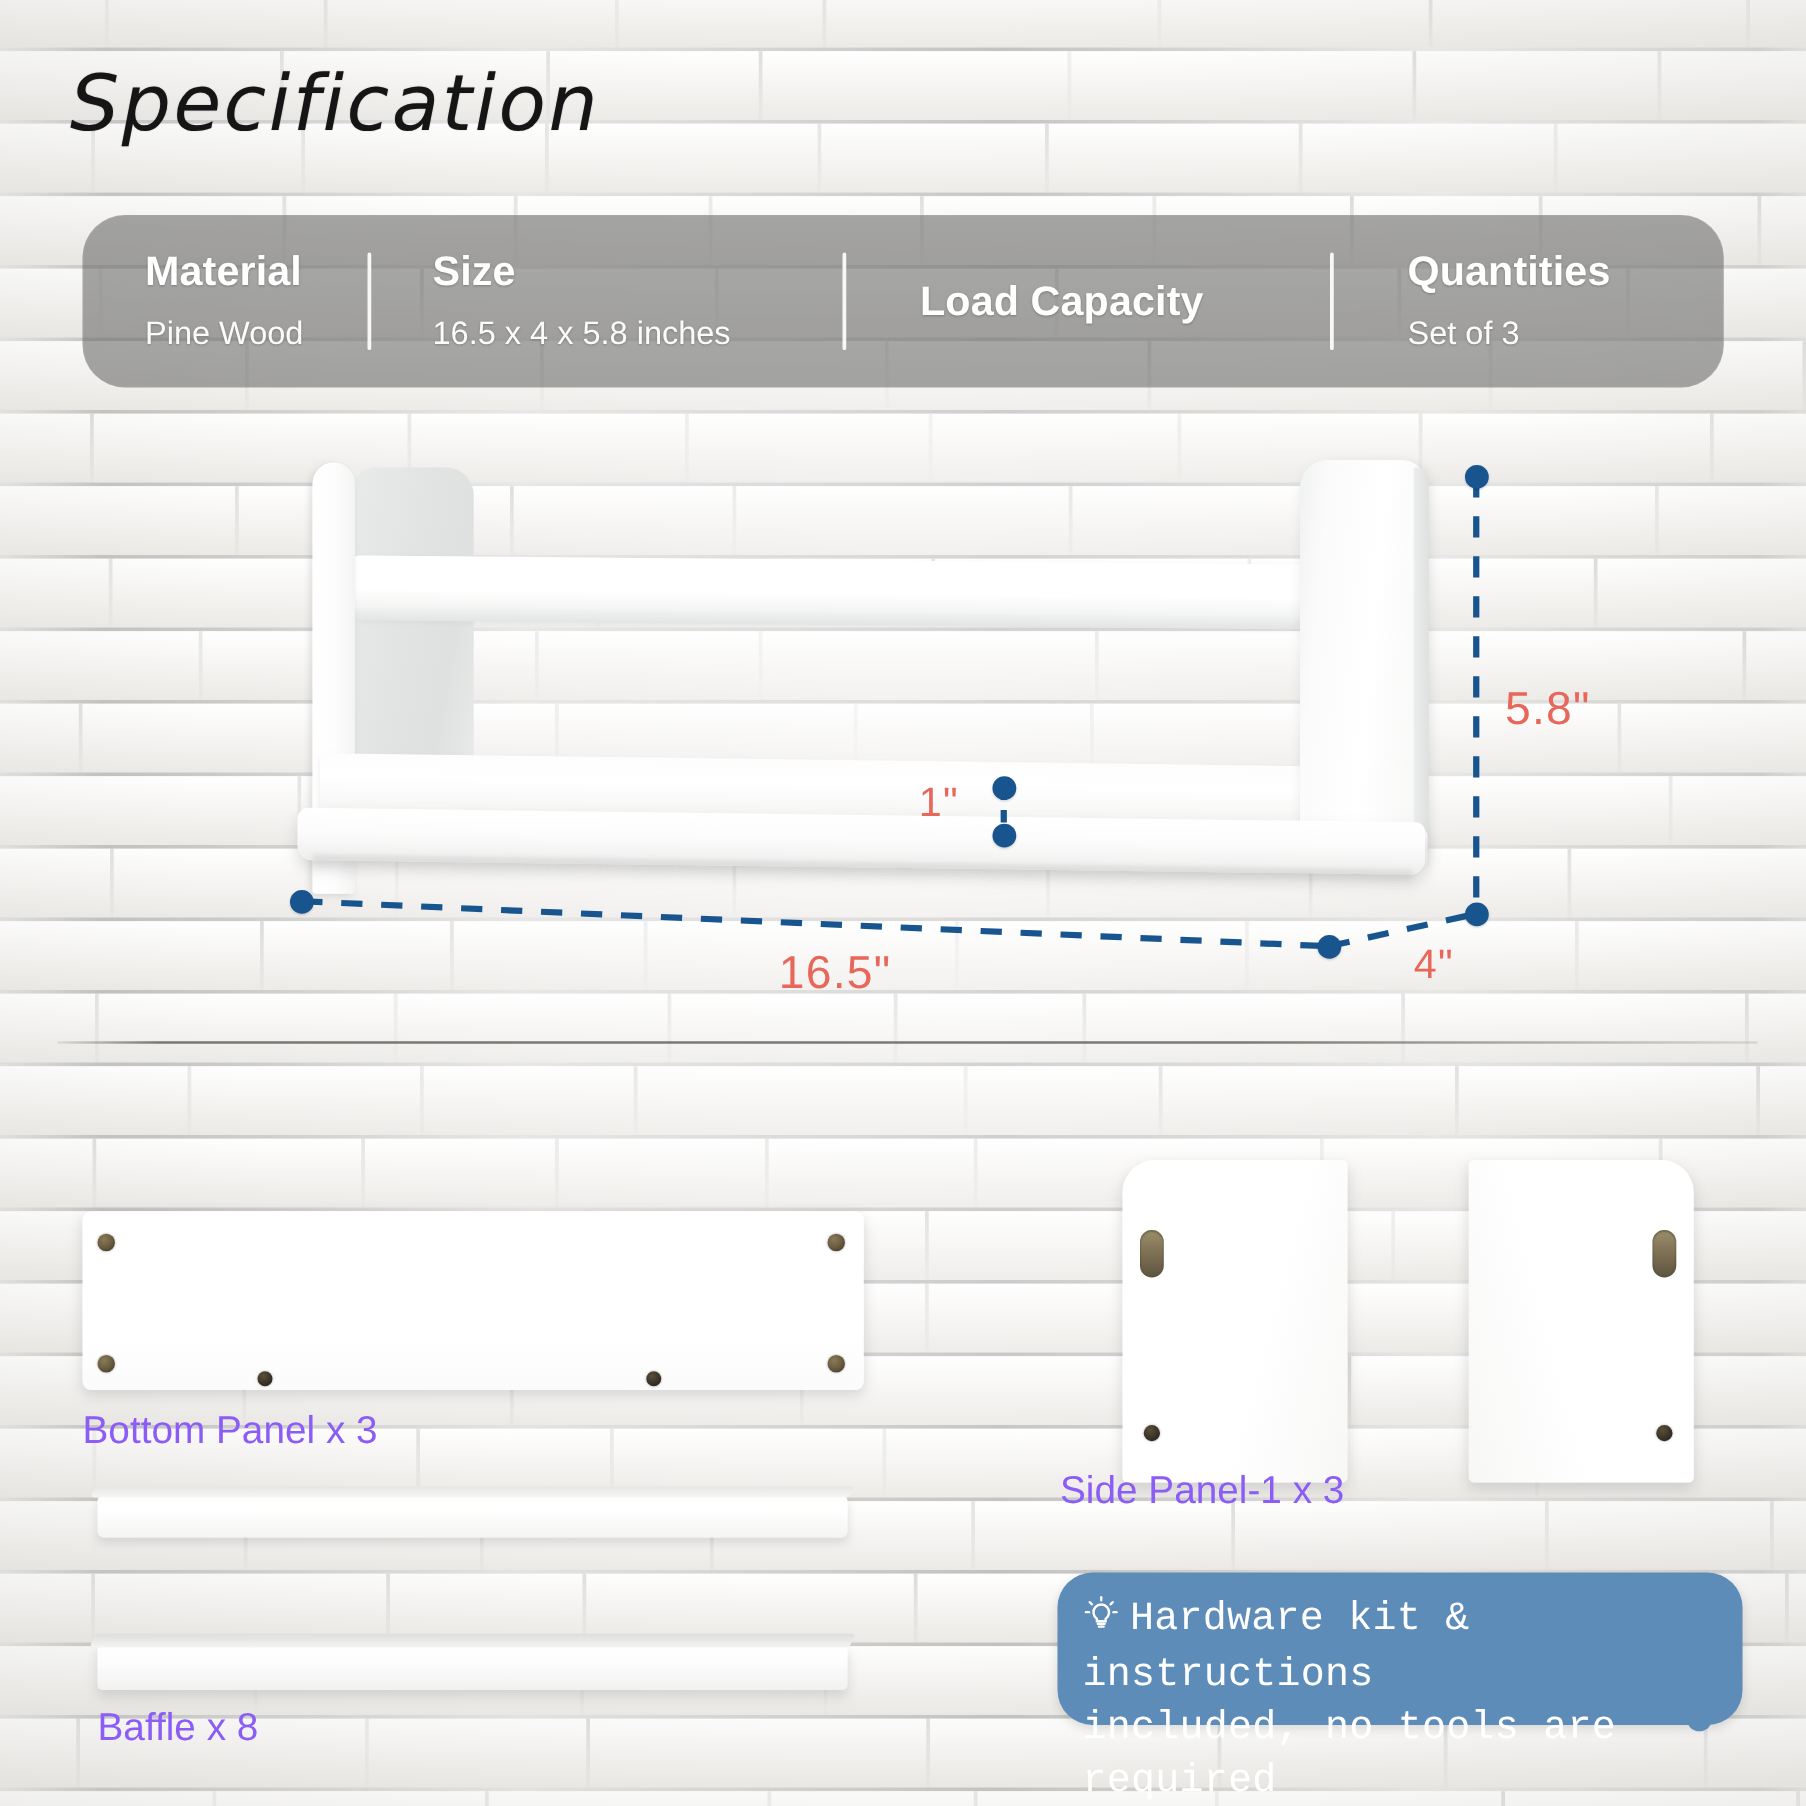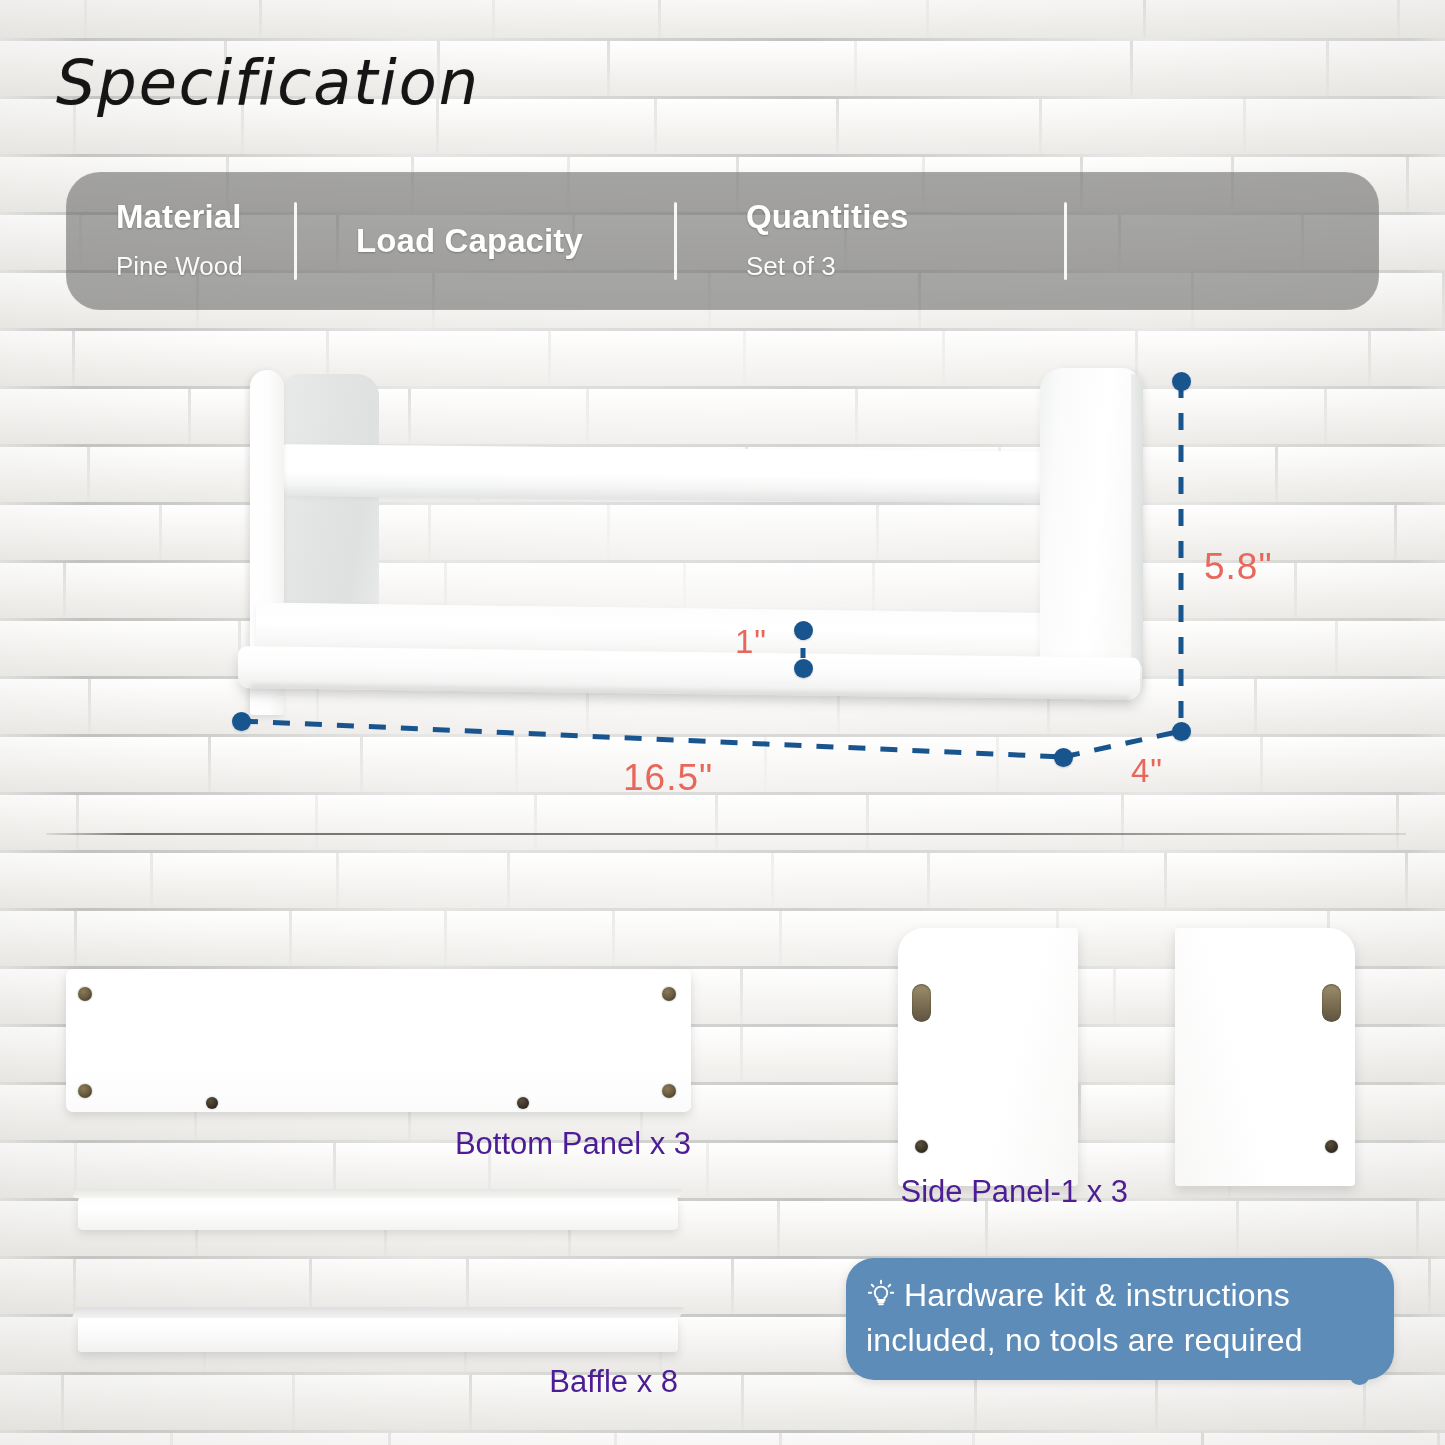--- a/index.html
+++ b/index.html
@@ -127,21 +127,21 @@
     background:#18558f;box-shadow:0 1px 2px rgba(0,0,0,.18);}
   .dim-label{position:absolute;color:#e8675b;font-size:37px;font-weight:400;
     font-family:"Liberation Sans",sans-serif;letter-spacing:1px;white-space:nowrap;}
   .dim-label.small{font-size:33px;}
 
   
   #divider{position:absolute;left:46px;top:833px;width:1360px;height:2px;
     background:linear-gradient(90deg,rgba(120,120,118,.15),rgba(98,98,96,.85) 6%,rgba(108,108,106,.9) 70%,rgba(120,120,118,.2));}
 
   
-  .part-caption{position:absolute;color:#4c1d95;font-size:31px;text-align:right;
+  .part-caption{position:absolute;color:#8b5cf6;font-size:31px;text-align:left;
     font-family:"Liberation Sans",sans-serif;white-space:nowrap;}
 
   #bottom-panel{
     position:absolute;left:66px;top:969px;width:625px;height:143px;
     background:linear-gradient(180deg,#ffffff 0%,#ffffff 70%,#fbfbfb 100%);
     border-radius:7px;box-shadow:0 4px 10px rgba(120,120,120,.25);
   }
   .hole{position:absolute;border-radius:50%;
     background:radial-gradient(circle at 38% 32%,#8a7a58 0%,#6d5f42 45%,#3b3326 100%);
     box-shadow:0 0 2px rgba(0,0,0,.35);}
@@ -178,21 +178,21 @@
 
   
   #bubble{
     position:absolute;left:846px;top:1258px;width:548px;height:122px;
     background:#5d8cb8;border-radius:28px;
     box-shadow:0 3px 8px rgba(90,90,90,.18);
   }
   #bubble-text{
     position:absolute;left:20px;top:16px;right:18px;
     color:#ffffff;font-size:32px;line-height:1.32;letter-spacing:.2px;
-    font-family:Liberation Sans, sans-serif;
+    font-family:Liberation Mono, monospace;
   }
   #bulb-icon{display:inline-block;vertical-align:-3px;margin-right:8px;}
   #bubble-tail{position:absolute;left:1352px;top:1330px;width:56px;height:62px;}
   #bubble-tail-dot{position:absolute;left:1350px;top:1368px;width:19px;height:17px;
     border-radius:50%;background:#5d8cb8;}
 </style>
 </head>
 <body>
 
 <div id="page">
@@ -478,20 +478,24 @@
 
   <div class="script-title" id="spec-title">Specification</div>
 
   <div id="spec-bar">
 
     <div class="spec-cell" style="left:0;width:230px;padding-left:50px;">
       <div class="spec-label">Material</div>
       <div class="spec-value">Pine Wood</div>
     </div>
 
+    <div class="spec-cell" style="width:380px;padding-left:50px;">
+      <div class="spec-label">Size</div>
+      <div class="spec-value">16.5 x 4 x 5.8 inches</div>
+    </div>
 
     <div class="spec-cell" style="width:390px;padding-left:60px;">
       <div class="spec-label">Load Capacity</div>
     </div>
 
     <div class="spec-cell" style="width:300px;padding-left:60px;">
       <div class="spec-label">Quantities</div>
       <div class="spec-value">Set of  3</div>
     </div>
 

